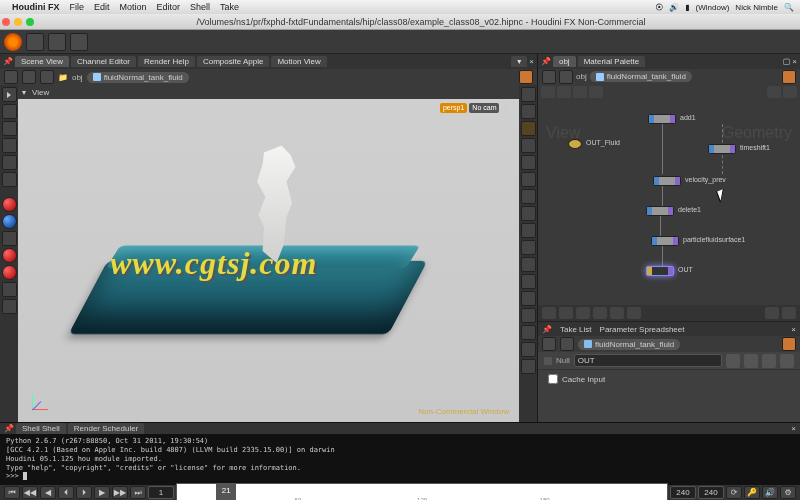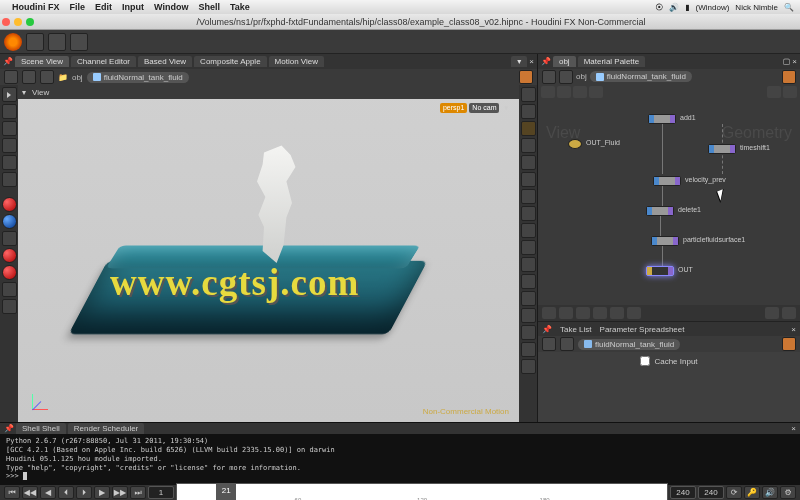--- a/index.html
+++ b/index.html
@@ -16,21 +16,21 @@
 .mac-menubar {
   height: 14px;
   background: linear-gradient(#f4f4f4, #d8d8d8);
   display: flex;
   align-items: center;
   padding: 0 6px;
   font-size: 9px;
   color: #222;
 }
 .mac-menubar .apple { font-size: 10px; margin-right: 6px; }
-.mac-menubar .item { margin-right: 10px; font-weight: bold; }
+.mac-menubar .item { margin-right: 10px; }
 .mac-menubar .right {
   margin-left: auto; display: flex; align-items: center; gap: 6px;
   font-size: 8px;
 }
 
 
 .window-titlebar {
   height: 16px;
   background: linear-gradient(#e8e8e8, #cfcfcf);
   display: flex; align-items: center;
@@ -165,26 +165,27 @@
   box-shadow: inset 0 6px 20px rgba(255,255,255,.15);
 }
 .splash {
   position: absolute; left: 225px; top: 58px;
   width: 70px; height: 120px;
   background: linear-gradient(#f5f5f3, #cfd0ce);
   clip-path: polygon(30% 8%, 55% 2%, 68% 10%, 75% 20%, 62% 32%, 70% 50%, 62% 62%, 58% 85%, 48% 100%, 28% 90%, 30% 70%, 22% 60%, 32% 45%, 20% 32%, 28% 18%);
   filter: drop-shadow(0 4px 5px rgba(0,0,0,.25));
 }
 .watermark-url {
-  position: absolute; left: 92px; top: 176px;
+  position: absolute; left: 92px; top: 160px;
   font-family: "Comic Sans MS", cursive;
-  font-size: 37px; font-weight: bold;
+  font-size: 32px; font-weight: bold;
   color: #e7da3f;
   text-shadow: 2px 2px 0 #555;
   letter-spacing: 1px;
+  font-style: italic;
 }
 
 
 .right-panel {
   flex: 1; display: flex; flex-direction: column;
   background: #323232;
 }
 .right-panel .network-pathbar { height: 15px; background: #3a3a3a; display:flex; align-items:center; padding: 0 4px; gap:3px; font-size: 8px; }
 .network-view {
   flex: 1; position: relative; background: #3a3a3a;
@@ -239,21 +240,21 @@
 }
 .icon-sq { width: 8px; height: 8px; background: #88bbee; border-radius: 1px; }
 .params-row {
   height: 18px; display: flex; align-items: center; padding: 0 6px; gap: 4px;
   font-size: 8px; background: #424242; border-bottom: 1px solid #333;
 }
 .params-row .input { flex:1; height:13px; background:#2a2a2a; border:1px solid #555; border-radius:2px; padding: 0 3px; display:flex; align-items:center; color:#ccc; }
 .params-row .iconbtn { width: 14px; height: 14px; background: #555; border-radius: 2px; }
 .params-body {
   flex:1; padding: 4px 10px; font-size:8px;
-  display: flex; align-items: flex-start; justify-content: center;
+  display: flex; align-items: flex-start;
 }
 .params-body label { display: flex; align-items: center; gap: 4px; }
 .params-body input[type=checkbox] { width: 10px; height: 10px; }
 
 
 .bottom-area {
   height: 62px; background: #2a2a2a; display: flex; flex-direction: column;
   border-top: 1px solid #111;
 }
 .shell-tabs { height: 14px; background: #333; display:flex; align-items:center; padding:0 4px; gap:2px; font-size:8px; }
@@ -298,22 +299,22 @@
 }
 </style>
 </head>
 <body>
 
 <div class="mac-menubar">
   <span class="apple"></span>
   <span class="item" style="font-weight:bold">Houdini FX</span>
   <span class="item">File</span>
   <span class="item">Edit</span>
-  <span class="item">Input</span>
-  <span class="item">Window</span>
+  <span class="item">Motion</span>
+  <span class="item">Editor</span>
   <span class="item">Shell</span>
   <span class="item">Take</span>
   <div class="right">
     <span>⦿</span>
     <span>🔊</span>
     <span>▮</span>
     <span>(Window)</span>
     <span>Nick Nimble</span>
     <span>🔍</span>
   </div>
@@ -336,21 +337,21 @@
   <div style="flex:1"></div>
 </div>
 
 <div class="desktop">
 
   <div class="left-panel">
     <div class="pane-tabs">
       <span>📌</span>
       <span class="tab active">Scene View</span>
       <span class="tab">Channel Editor</span>
-      <span class="tab">Based View</span>
+      <span class="tab">Render Help</span>
       <span class="tab">Composite Apple</span>
       <span class="tab">Motion View</span>
       <span style="flex:1"></span>
       <span class="tab">▾</span>
       <span>×</span>
     </div>
     <div class="path-bar">
       <div class="path-btn"></div>
       <div class="path-btn"></div>
       <div class="path-btn"></div>
@@ -395,21 +396,21 @@
         <div class="slab-top"></div>
         <div class="splash"></div>
 
         <div class="watermark-url">www.cgtsj.com</div>
 
         <div class="vp-axis">
           <div class="y"></div>
             <div class="x"></div>
             <div class="z"></div>
         </div>
-        <div class="vp-watermark">Non-Commercial Motion</div>
+        <div class="vp-watermark">Non-Commercial Window</div>
       </div>
       <div class="vtool-right">
         <div></div>
         <div></div>
         <div class="light"></div>
         <div></div>
         <div></div>
         <div></div>
         <div></div>
         <div></div>
@@ -535,40 +536,49 @@
       <div class="params-path">
         <div class="path-btn"></div>
         <div class="path-btn"></div>
         <span class="pill">
           <span class="icon-sq"></span>
           <span>fluidNormal_tank_fluid</span>
         </span>
         <span style="flex:1"></span>
         <div class="path-btn orange"></div>
       </div>
+      <div class="params-row">
+        <span class="icon-sq" style="background:#555"></span>
+        <span style="color:#aaa">Null</span>
+        <div class="input">OUT</div>
+        <div class="iconbtn"></div>
+        <div class="iconbtn"></div>
+        <div class="iconbtn"></div>
+        <div class="iconbtn"></div>
+      </div>
       <div class="params-body">
         <label>
           <input type="checkbox" style="">
           <span>Cache Input</span>
         </label>
       </div>
     </div>
   </div>
 </div>
 
 <div class="bottom-area">
   <div class="shell-tabs">
     <span>📌</span>
     <span class="tab">Shell Shell</span>
     <span class="tab">Render Scheduler</span>
     <span style="flex:1"></span>
     <span>×</span>
   </div>
-  <div class="shell-body"><span>Python 2.6.7 (r267:88850, Jul 31 2011, 19:30:54)</span>
-<span>[GCC 4.2.1 (Based on Apple Inc. build 6526) (LLVM build 2335.15.00)] on darwin</span>
+  <div class="shell-body"><span>Python 2.6.7 (r267:88850, Oct 31 2011, 19:30:54)</span>
+<span>[GCC 4.2.1 (Based on Apple Inc. build 4807) (LLVM build 2335.15.00)] on darwin</span>
 <span>Houdini 05.1.125 hou module imported.</span>
 <span>Type "help", "copyright", "credits" or "license" for more information.</span>
 <span>&gt;&gt;&gt; </span><span style="background:#ccc;color:#ccc">_</span></div>
 </div>
 
 <div class="timeline">
   <div class="btn">⏮</div>
   <div class="btn">◀◀</div>
   <div class="btn">◀</div>
   <div class="btn">⏴</div>

